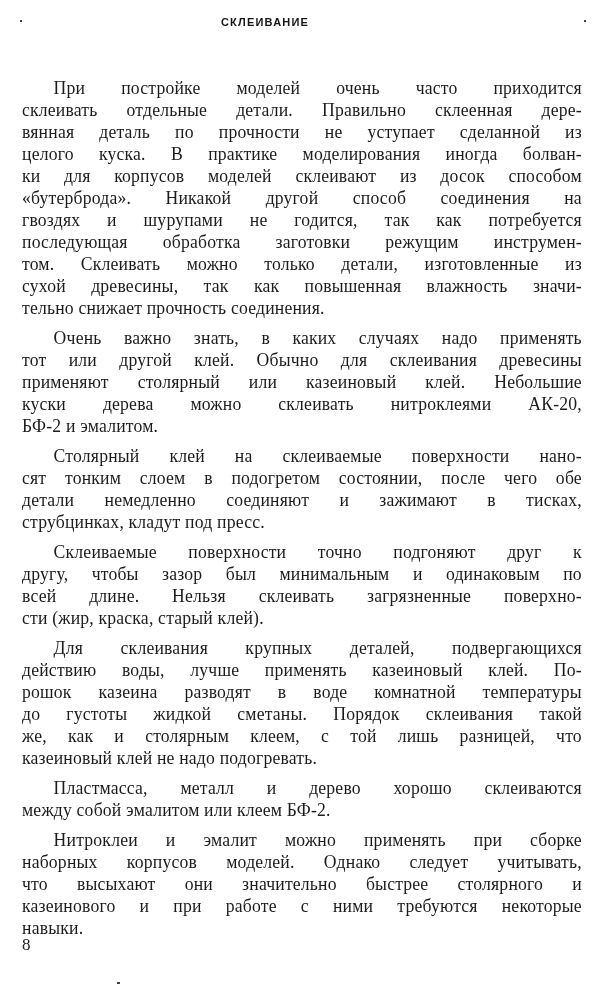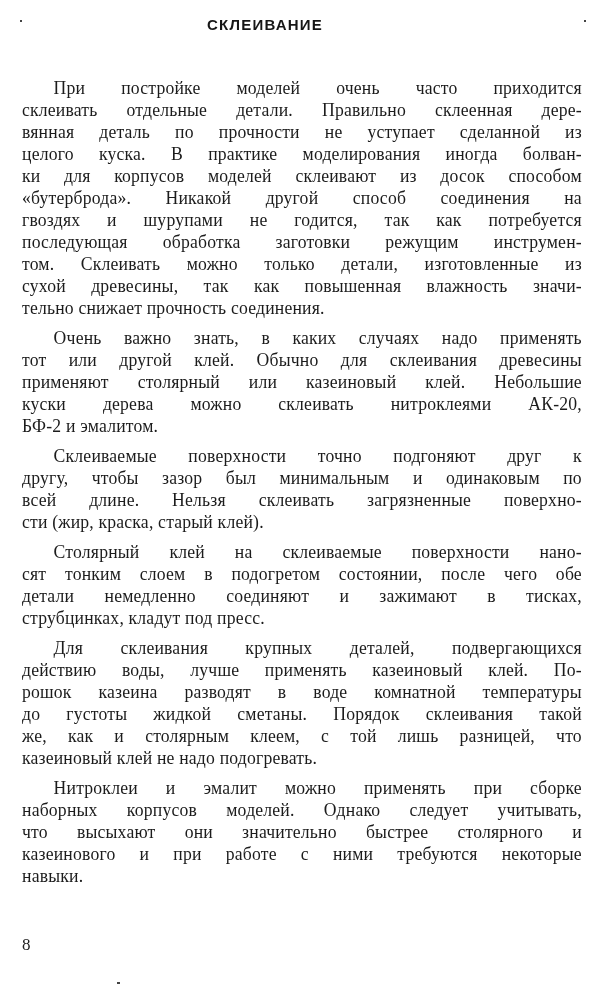--- a/index.html
+++ b/index.html
@@ -14,21 +14,21 @@
     }
     .page { position: absolute; left: 0; top: 0; width: 600px; height: 989px; }
     .title {
       position: absolute;
       top: 16px;
       left: 0;
       width: 530px;
       text-align: center;
       font-family: "Liberation Sans", "DejaVu Sans", sans-serif;
       font-weight: bold;
-      font-size: 15px;
+      font-size: 11px;
       letter-spacing: 1.2px;
       color: #161616;
     }
     .body {
       position: absolute;
       left: 22px;
       top: 77px;
       width: 560px;
     }
     .para { margin: 0 4px 8px 0; }
@@ -84,43 +84,47 @@
 
     <div class="para">
       <span class="line indent">Очень важно знать, в каких случаях надо применять</span>
       <span class="line">тот или другой клей. Обычно для склеивания древесины</span>
       <span class="line">применяют столярный или казеиновый клей. Небольшие</span>
       <span class="line">куски дерева можно склеивать нитроклеями АК-20,</span>
       <span class="line last">БФ-2 и эмалитом.</span>
     </div>
 
     <div class="para">
+      <span class="line indent">Столярный клей на склеиваемые поверхности нано-</span>
+      <span class="line">сят тонким слоем в подогретом состоянии, после чего обе</span>
+      <span class="line">детали немедленно соединяют и зажимают в тисках,</span>
+      <span class="line last">струбцинках, кладут под пресс.</span>
+    </div>
+
+    <div class="para">
       <span class="line indent">Склеиваемые поверхности точно подгоняют друг к</span>
       <span class="line">другу, чтобы зазор был минимальным и одинаковым по</span>
       <span class="line">всей длине. Нельзя склеивать загрязненные поверхно-</span>
       <span class="line last">сти (жир, краска, старый клей).</span>
-    </div>
-
-    <div class="para">
-      <span class="line indent">Столярный клей на склеиваемые поверхности нано-</span>
-      <span class="line">сят тонким слоем в подогретом состоянии, после чего обе</span>
-      <span class="line">детали немедленно соединяют и зажимают в тисках,</span>
-      <span class="line last">струбцинках, кладут под пресс.</span>
     </div>
 
 
     <div class="para">
       <span class="line indent">Для склеивания крупных деталей, подвергающихся</span>
       <span class="line">действию воды, лучше применять казеиновый клей. По-</span>
       <span class="line">рошок казеина разводят в воде комнатной температуры</span>
       <span class="line">до густоты жидкой сметаны. Порядок склеивания такой</span>
       <span class="line">же, как и столярным клеем, с той лишь разницей, что</span>
       <span class="line last">казеиновый клей не надо подогревать.</span>
     </div>
 
+    <div class="para">
+      <span class="line indent">Пластмасса, металл и дерево хорошо склеиваются</span>
+      <span class="line last">между собой эмалитом или клеем БФ-2.</span>
+    </div>
 
     <div class="para">
       <span class="line indent">Нитроклеи и эмалит можно применять при сборке</span>
       <span class="line">наборных корпусов моделей. Однако следует учитывать,</span>
       <span class="line">что высыхают они значительно быстрее столярного и</span>
       <span class="line">казеинового и при работе с ними требуются некоторые</span>
       <span class="line last">навыки.</span>
     </div>
   </div>
 

